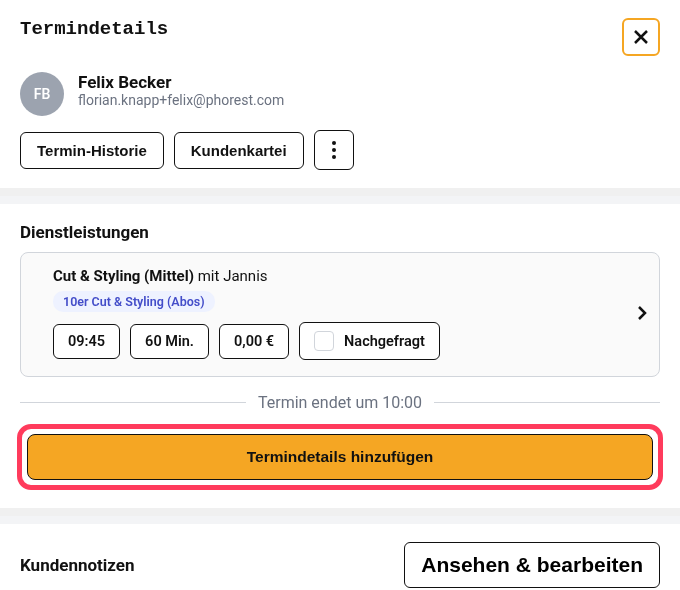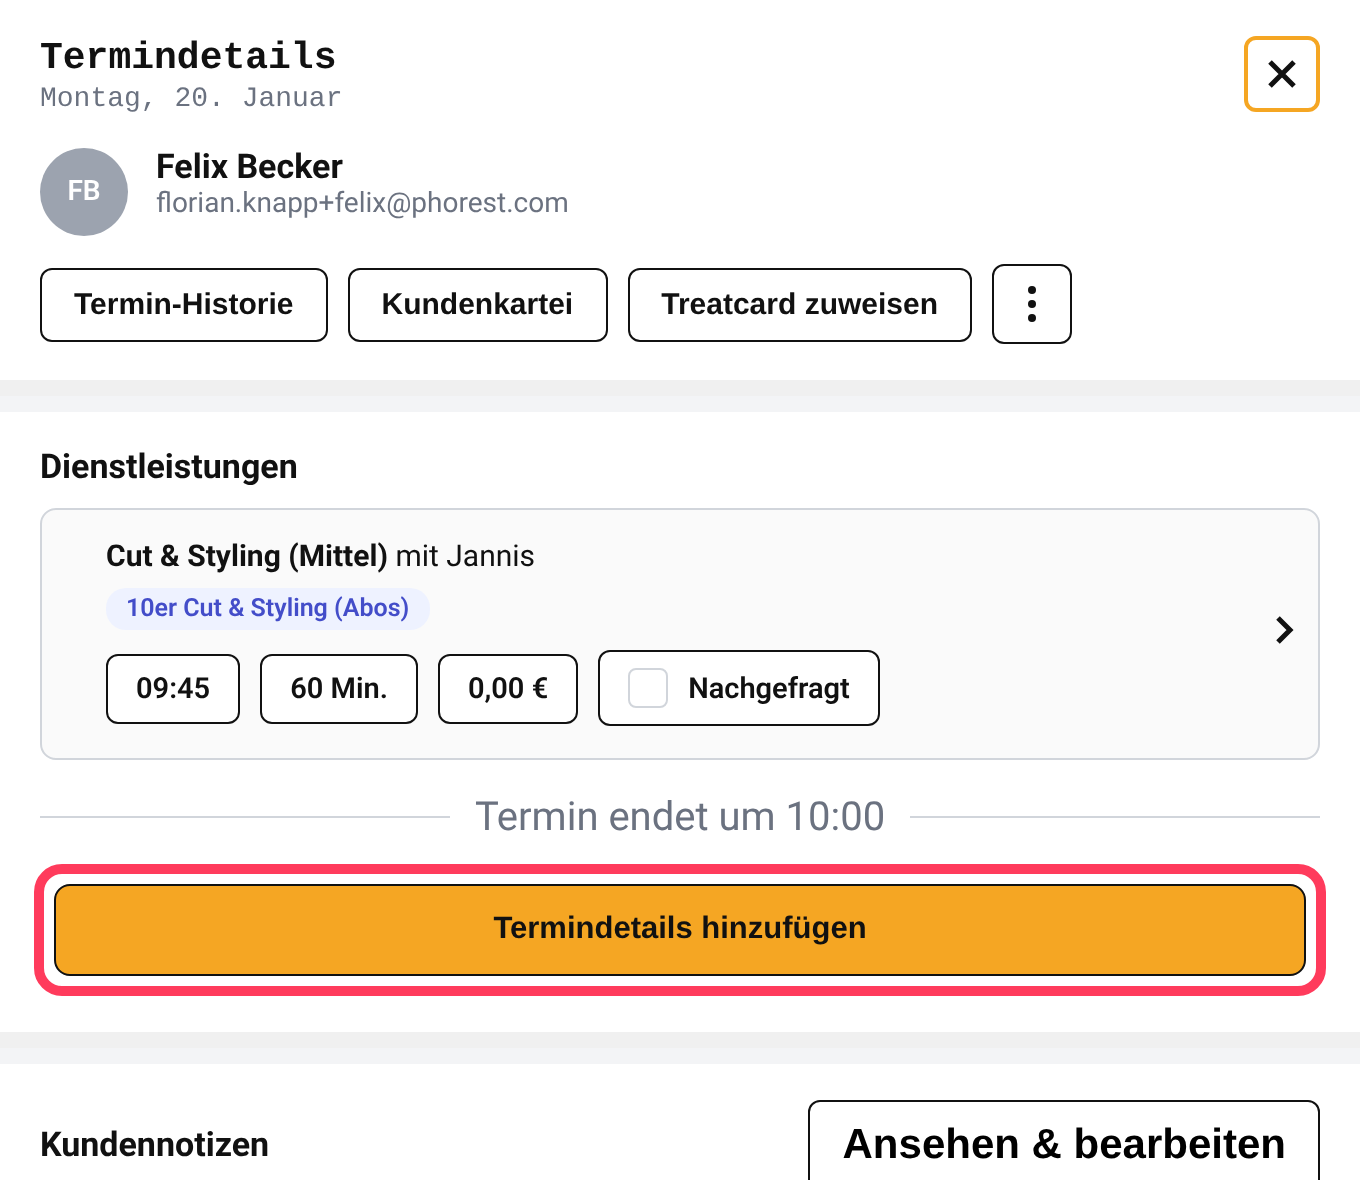--- a/index.html
+++ b/index.html
@@ -73,21 +73,21 @@
     width: 20px; height: 20px; border: 1.5px solid #d1d5db; border-radius: 4px;
     background: #fff;
   }
   .card-chevron {
     position: absolute; right: 12px; top: 50%; transform: translateY(-50%);
     cursor: pointer;
   }
   .card-chevron svg { width: 10px; height: 16px; stroke: #111; stroke-width: 2.5; fill: none; }
   .divider-line {
     display: flex; align-items: center; gap: 12px; margin: 16px 0 12px 0;
-    color: #6b7280; font-size: 20px;
+    color: #6b7280; font-size: 16px;
   }
   .divider-line::before, .divider-line::after {
     content: ""; flex: 1; height: 1px; background: #d1d5db;
   }
   .highlight-wrap {
     border: 5px solid #ff3b5c; border-radius: 14px; padding: 5px;
     margin: 0 -3px;
   }
   .add-btn {
     width: 100%; background: #f5a623; border: 1.5px solid #111; border-radius: 8px;
@@ -101,41 +101,39 @@
     padding: 10px 16px; font-size: 21px; font-weight: 600; cursor: pointer;
   }
 </style>
 </head>
 <body>
 
 <div class="panel">
   <div class="header-row">
     <div>
       <div class="title">Termindetails</div>
-      <div class="subtitle">Montag, 20. Januar</div>
     </div>
     <div class="close-btn">
       <svg viewBox="0 0 14 14">
           <path d="M1 1 L13 13 M13 1 L1 13" fill="none"></path>
         </svg>
     </div>
   </div>
 
   <div class="client-row">
     <div class="avatar">FB</div>
     <div>
       <div class="client-name">Felix Becker</div>
       <div class="client-email">florian.knapp+felix@phorest.com</div>
     </div>
   </div>
 
   <div class="btn-row">
     <button class="btn">Termin-Historie</button>
     <button class="btn">Kundenkartei</button>
-    <button class="btn">Treatcard zuweisen</button>
     <div class="icon-btn">
       <div class="dots">
           <span></span>
           <span></span>
           <span></span>
         </div>
     </div>
   </div>
 </div>
 

